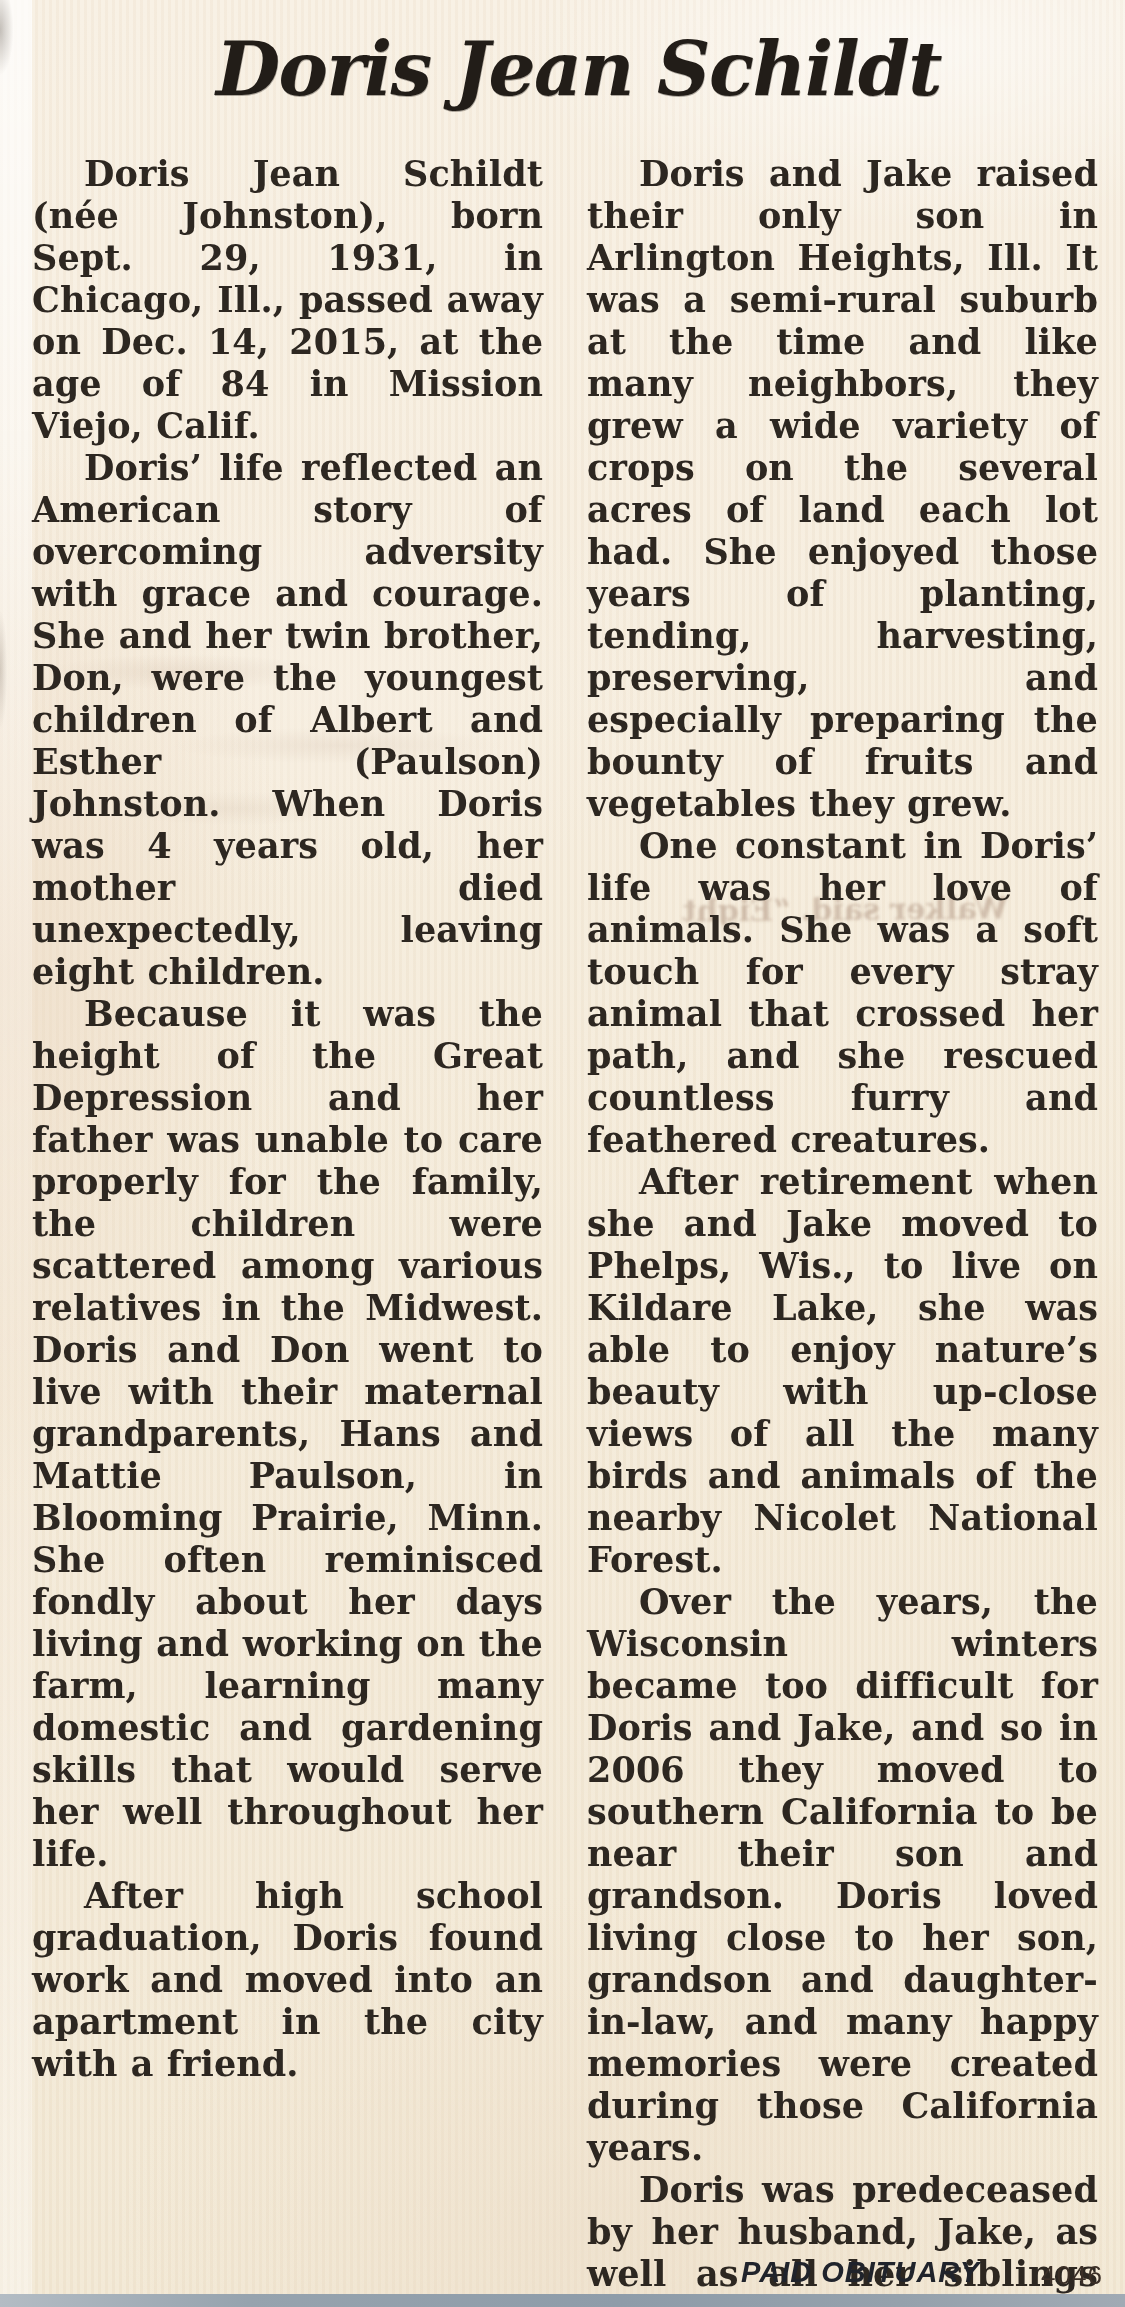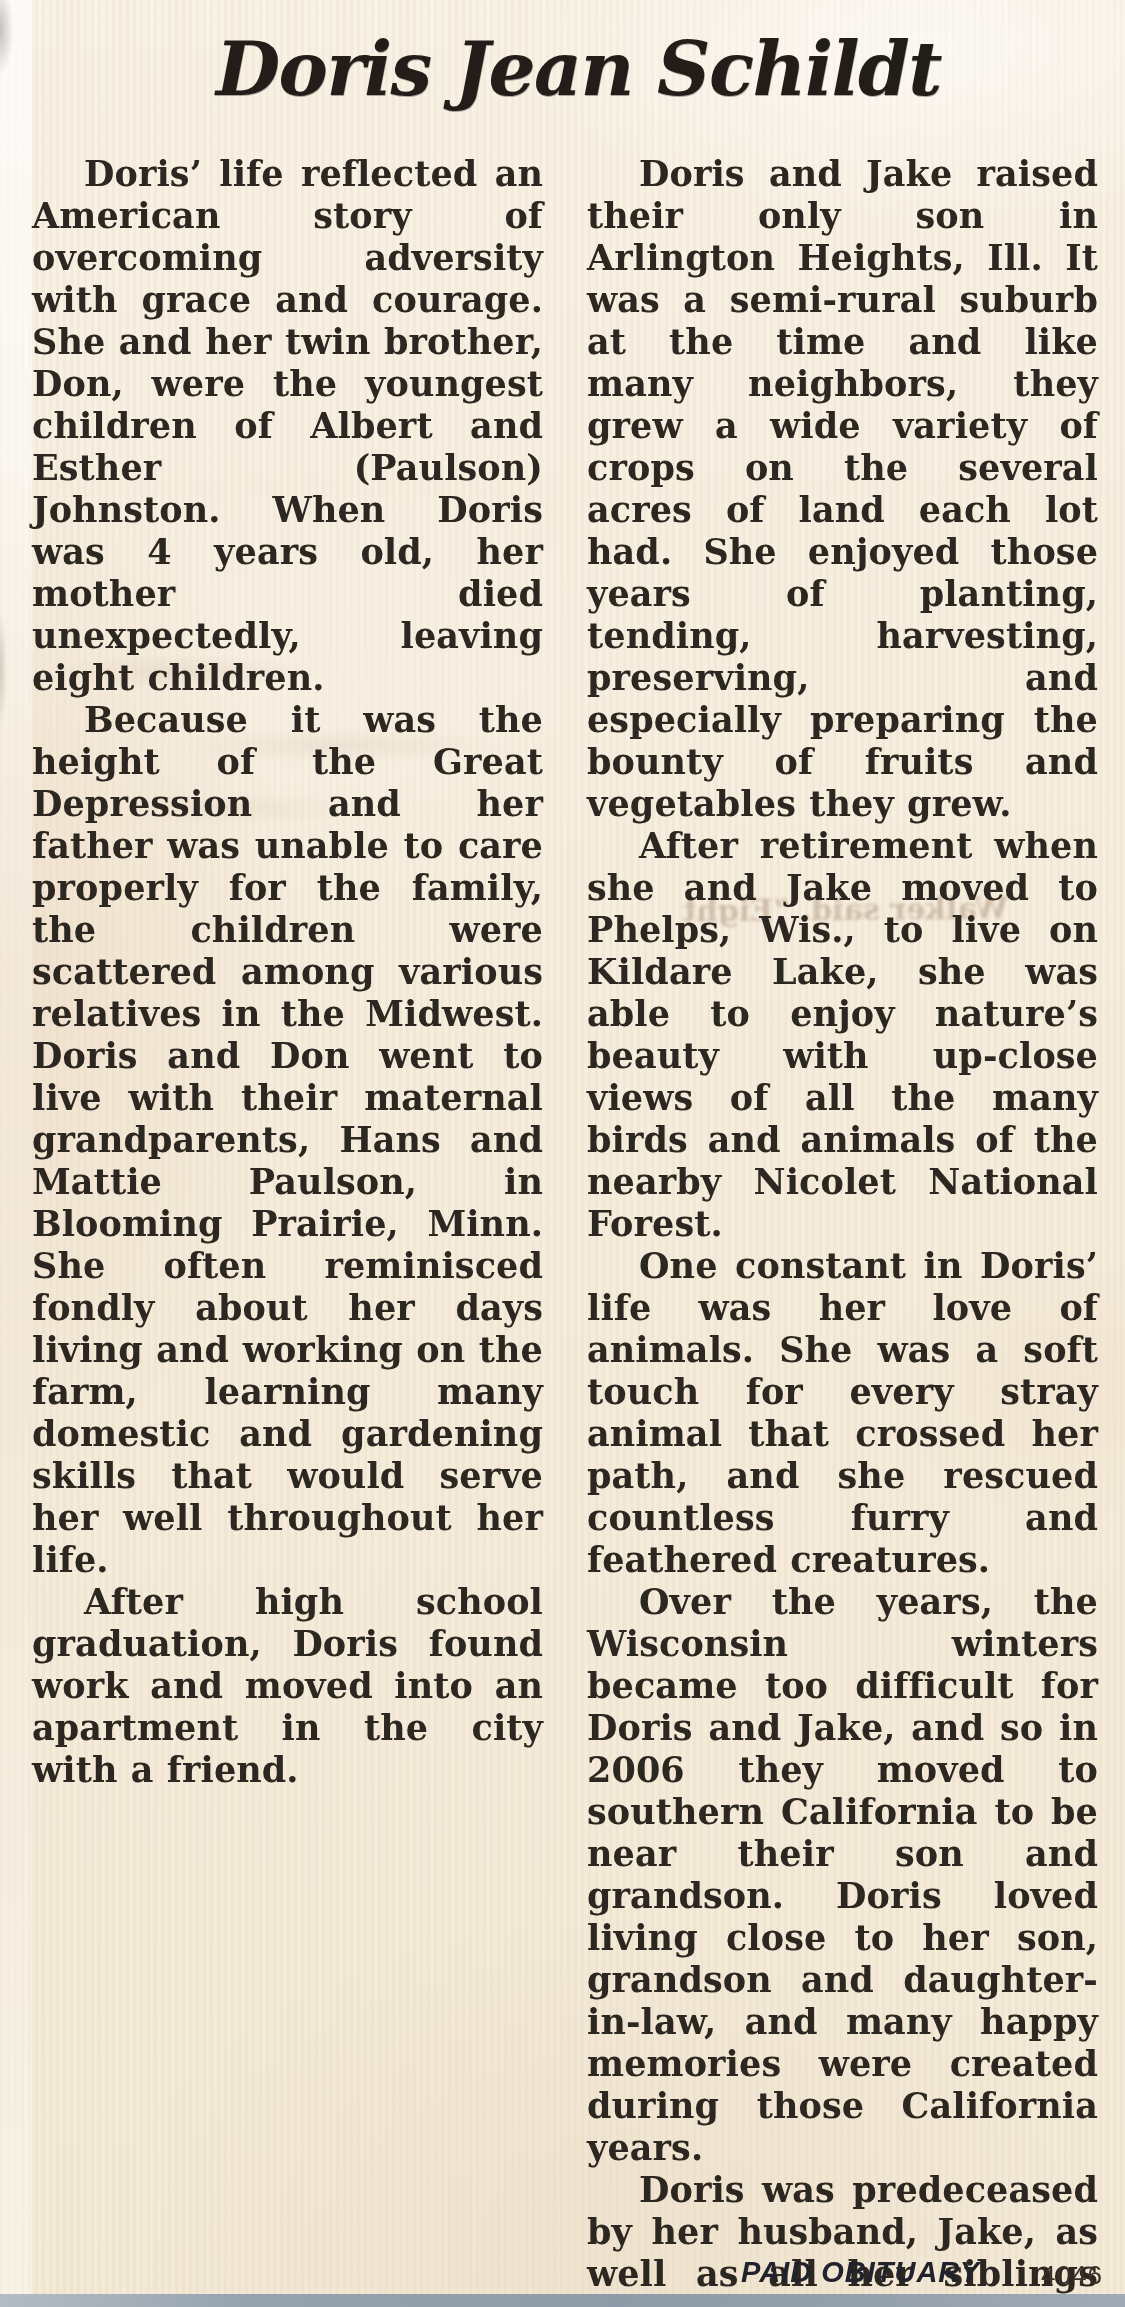--- a/index.html
+++ b/index.html
@@ -101,28 +101,29 @@
   <div class="corner-smudge"></div>
   <div class="mid-smudge"></div>
 
   <h1 class="headline">Doris Jean Schildt</h1>
 
   <div class="ghost-blot"></div>
   <div class="ghost">Walker said. “Eight</div>
 
   <div class="columns">
     <div class="col">
+        <p>Doris Jean Schildt (née Johnston), born Sept. 29, 1931, in Chicago, Ill., passed away on Dec. 14, 2015, at the age of 84 in Mission Viejo, Calif.</p>
         <p>Doris’ life reflected an American story of overcoming adversity with grace and courage. She and her twin brother, Don, were the youngest children of Albert and Esther (Paulson) Johnston. When Doris was 4 years old, her mother died unexpectedly, leaving eight children.</p>
         <p>Because it was the height of the Great Depression and her father was unable to care properly for the family, the children were scattered among various relatives in the Midwest. Doris and Don went to live with their maternal grandparents, Hans and Mattie Paulson, in Blooming Prairie, Minn. She often reminisced fondly about her days living and working on the farm, learning many domestic and gardening skills that would serve her well throughout her life.</p>
         <p>After high school graduation, Doris found work and moved into an apartment in the city with a friend.</p>
       </div>
     <div class="col">
         <p>Doris and Jake raised their only son in Arlington Heights, Ill. It was a semi-rural suburb at the time and like many neighbors, they grew a wide variety of crops on the several acres of land each lot had. She enjoyed those years of planting, tending, harvesting, preserving, and especially preparing the bounty of fruits and vegetables they grew.</p>
+        <p>One constant in Doris’ life was her love of animals. She was a soft touch for every stray animal that crossed her path, and she rescued countless furry and feathered creatures.</p>
         <p>After retirement when she and Jake moved to Phelps, Wis., to live on Kildare Lake, she was able to enjoy nature’s beauty with up-close views of all the many birds and animals of the nearby Nicolet National Forest.</p>
-        <p>One constant in Doris’ life was her love of animals. She was a soft touch for every stray animal that crossed her path, and she rescued countless furry and feathered creatures.</p>
         <p>Over the years, the Wisconsin winters became too difficult for Doris and Jake, and so in 2006 they moved to southern California to be near their son and grandson. Doris loved living close to her son, grandson and daughter-in-law, and many happy memories were created during those California years.</p>
         <p>Doris was predeceased by her husband, Jake, as well as all her siblings and in-laws; and is survived by her son, Keith; daughter-in-law, Susan; grandson, Luke; and many loving nieces, nephews and friends.</p>
       </div>
   </div>
 
   <div class="footer">
     <span class="paid">PAID OBITUARY</span>
     <span class="num">4046</span>
   </div>
 

